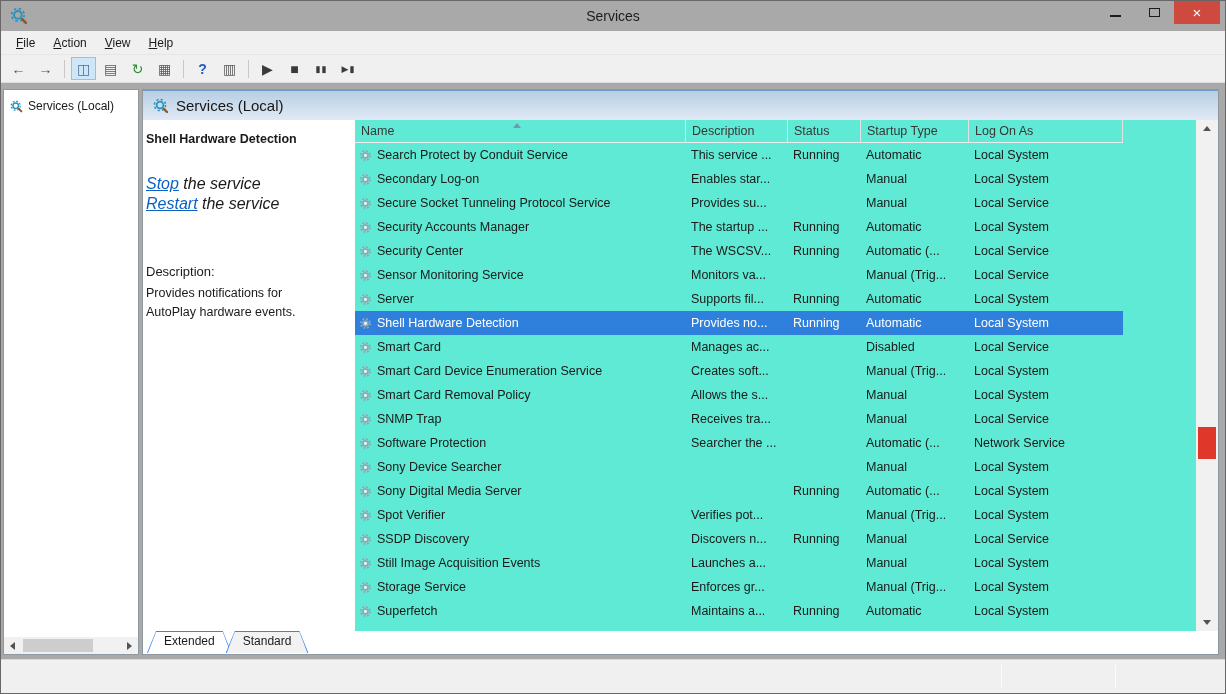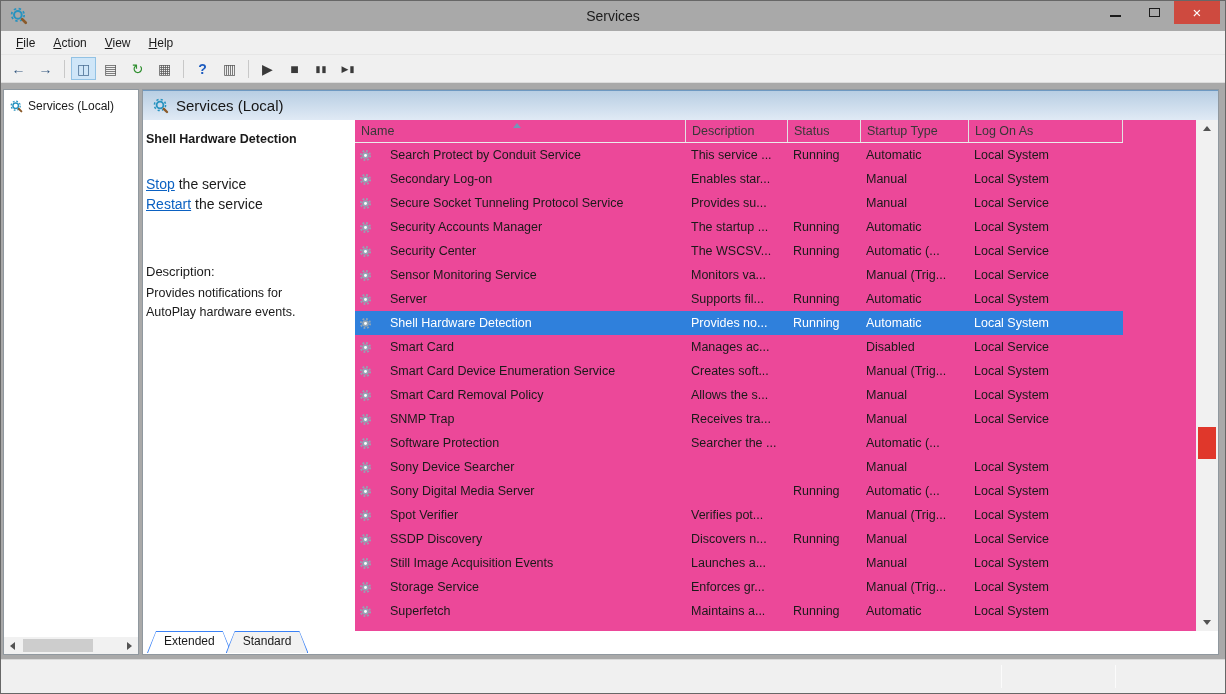--- a/index.html
+++ b/index.html
@@ -38,34 +38,34 @@
   .content-header { height:30px; flex:0 0 auto; border-top:1px solid #6e99c2; background:linear-gradient(var(--header-grad-top,#b8cee3), var(--header-grad-bottom,#e0eaf5)); display:flex; align-items:center; padding-left:10px; gap:7px; }
   .hdr-icon { width:16px; height:16px; display:inline-block; }
   .hdr-title { font-size:15px; color:#161616; }
 
   .content-body { flex:1 1 auto; display:flex; min-height:0; }
 
   
   .info-panel { width:212px; flex:0 0 auto; padding:12px 26px 0 3px; background:#fff; }
   .svc-title { font-weight:bold; font-size:12.5px; }
   .svc-links { margin-top:28px; }
-  .svc-link-line { line-height:20px; font-size:14px; }
+  .svc-link-line { line-height:20px; font-size:16px;font-style:italic; }
   .link { color:var(--link,#0b61c2); text-decoration:underline; cursor:pointer; }
   .svc-desc-label { margin-top:50px; font-size:13px; }
   .svc-desc { margin-top:5px; font-size:12.5px; line-height:19px; }
 
   
-  .list-area { flex:1 1 auto; position:relative; background:#ec4899; overflow:hidden; }
+  .list-area { flex:1 1 auto; position:relative; background:#5eead4; overflow:hidden; }
   .lrow { display:grid; grid-template-columns:331px 102px 73px 108px 154px; width:768px; }
   .list-header { height:23px; border-bottom:1px solid #ececec; }
   .hcell { font-size:12.5px; color:#383838; padding-left:6px; line-height:22px; border-right:1px solid #e2e2e2; white-space:nowrap; overflow:hidden; }
   .sort-arrow { position:absolute; top:3px; left:158px; width:0; height:0; border-left:4px solid transparent; border-right:4px solid transparent; border-bottom:5px solid #7596b8; }
   .list-body .lrow { height:24px; line-height:24px; font-size:12.5px; }
   .cell { white-space:nowrap; overflow:hidden; padding-left:5px; }
-  .cell-name { display:flex; align-items:center; gap:18px; padding-left:4px; }
+  .cell-name { display:flex; align-items:center; gap:5px; padding-left:4px; }
   .cell-name .gear { display:inline-flex; flex:0 0 auto; }
   .lrow.selected { background:var(--selection,#2f80dc); color:var(--selection-text,#fff); }
 
   
   .vscroll { width:22px; flex:0 0 auto; background:#f1f1f1; position:relative; }
   .vs-arrow { position:absolute; left:0; width:22px; height:17px; display:flex; align-items:center; justify-content:center; }
   .vs-arrow.up { top:0; } .vs-arrow.down { bottom:0; }
   .tri-up { width:0;height:0;border-left:4px solid transparent;border-right:4px solid transparent;border-bottom:5px solid #535353; }
   .tri-down { width:0;height:0;border-left:4px solid transparent;border-right:4px solid transparent;border-top:5px solid #535353; }
   .vs-thumb { position:absolute; left:2px; right:2px; top:60%; height:32px; background:var(--scroll-thumb,#e0372b); }
@@ -420,20 +420,21 @@
                       <circle cx="8" cy="8" r="4.1" fill="#93a5b5"></circle>
                       <circle cx="8" cy="8" r="5.7" fill="none" stroke="#93a5b5" stroke-width="2.3" stroke-dasharray="2.24 2.24"></circle>
                       <circle cx="8" cy="8" r="1.8" fill="#fdfdfd"></circle>
                     </svg>
                   </span>
                   <span>Software Protection</span>
                 </div>
                 <div class="cell cell-description">Searcher the ...</div>
                 <div class="cell cell-status"></div>
                 <div class="cell cell-startup-type">Automatic (...</div>
+                <div class="cell cell-log-on-as">Network Service</div>
               </div>
               <div class="lrow">
                 <div class="cell cell-name">
                   <span class="gear">
                     <svg width="13" height="13" viewBox="0 0 16 16">
                       <circle cx="8" cy="8" r="4.1" fill="#93a5b5"></circle>
                       <circle cx="8" cy="8" r="5.7" fill="none" stroke="#93a5b5" stroke-width="2.3" stroke-dasharray="2.24 2.24"></circle>
                       <circle cx="8" cy="8" r="1.8" fill="#fdfdfd"></circle>
                     </svg>
                   </span>

